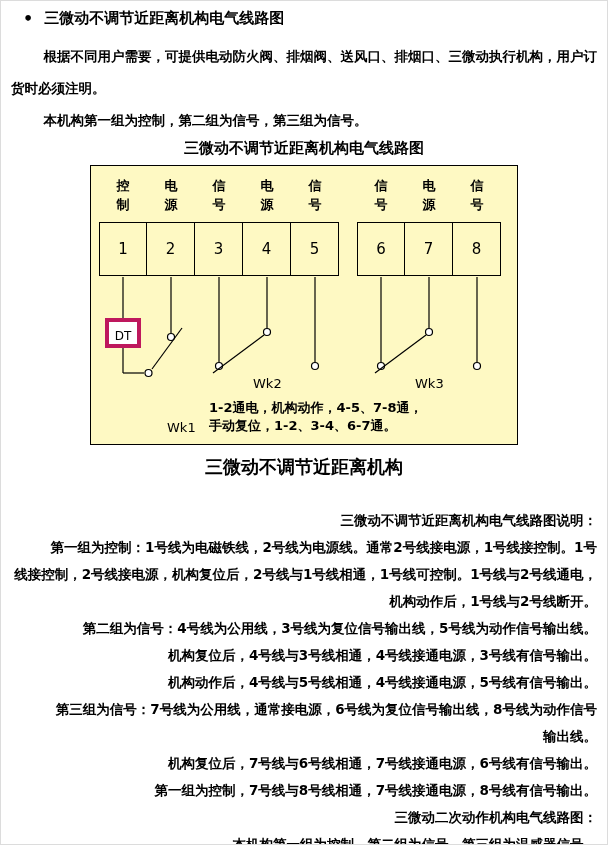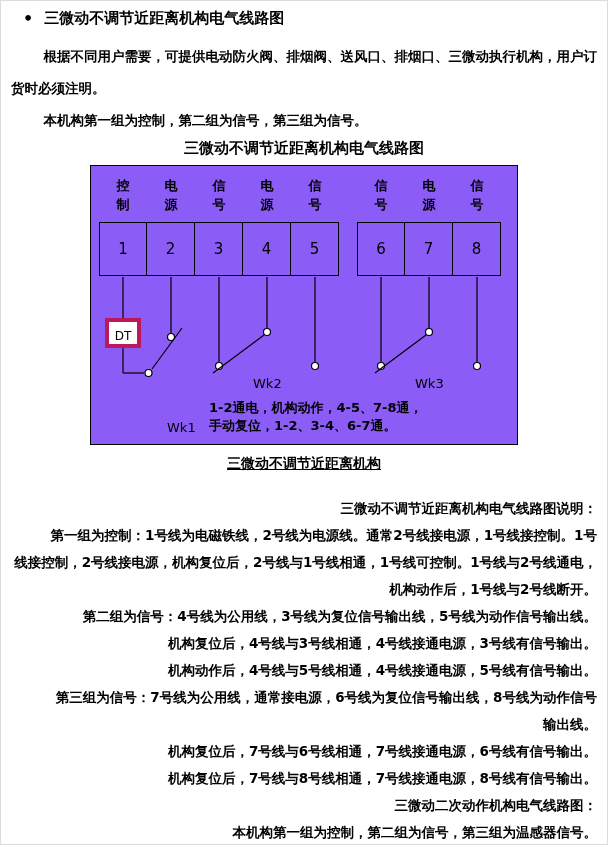--- a/index.html
+++ b/index.html
@@ -7,33 +7,33 @@
   .page {
     position:relative; width:608px; height:845px; background:#ffffff;
     font-family:"DejaVu Sans","Liberation Sans",sans-serif; font-weight:bold; color:#000;
     padding:8px 10px 0 10px; border:1px solid #dcdcdc; overflow:hidden;
   }
   .title-row { display:flex; align-items:center; gap:11px; padding-left:12px; font-size:15px; margin-bottom:12px; }
   .bullet { font-size:16px; line-height:1; }
   .para { font-size:13.5px; line-height:32px; text-indent:2.4em; }
   .para-body { line-height:27px;text-align:right; }
   .diagram-heading { text-align:center; font-size:15px; margin:3px 0 7px 0; }
-  .diagram { position:relative; width:428px; height:280px; border:1px solid #000; margin:0 auto; background:#8b5cf6; }
+  .diagram { position:relative; width:428px; height:280px; border:1px solid #000; margin:0 auto; background:#fef9c3; }
   .tlabel { position:absolute; top:10px; width:16px; text-align:center; font-size:13px; line-height:19px; word-break:break-all; }
   .tgroup { position:absolute; top:56px; display:flex; }
   .tcell { width:48px; height:54px; border:1px solid #000; display:flex; align-items:center; justify-content:center; font-size:15px; font-weight:normal; font-family:"DejaVu Sans",sans-serif; }
   .tcell:not(:first-child) { border-left:none; }
   .wires { position:absolute; left:0; top:0; }
   .dt-box { position:absolute; left:14px; top:152px; width:36px; height:30px; border:4px solid #be185d; text-align:center; line-height:28px; font-size:12px; font-weight:normal; background:#fff; }
   .wk { position:absolute; font-size:13px; font-weight:normal; }
   .wk1 { left:76px; top:210px;margin-top:44px; }
   .wk2 { left:162px; top:210px; }
   .wk3 { left:324px; top:210px; }
   .note { position:absolute; left:118px; top:233px; font-size:13px; line-height:18px; }
-  .diagram-caption { text-align:center; font-size:14px; margin:10px 0 22px 0;text-decoration:underline; }
+  .diagram-caption { text-align:center; font-size:18px; margin:10px 0 28px 0; }
 </style>
 </head>
 <body>
 
 <div class="page">
 
   <div class="title-row">
     <span class="bullet">•</span>
     <span>三微动不调节近距离机构电气线路图</span>
   </div>
@@ -116,17 +116,17 @@
 
   <div class="diagram-caption">三微动不调节近距离机构</div>
 
   <p class="para para-body">三微动不调节近距离机构电气线路图说明：</p>
   <p class="para para-body">第一组为控制：1号线为电磁铁线，2号线为电源线。通常2号线接电源，1号线接控制。1号线接控制，2号线接电源，机构复位后，2号线与1号线相通，1号线可控制。1号线与2号线通电，机构动作后，1号线与2号线断开。</p>
   <p class="para para-body">第二组为信号：4号线为公用线，3号线为复位信号输出线，5号线为动作信号输出线。</p>
   <p class="para para-body">机构复位后，4号线与3号线相通，4号线接通电源，3号线有信号输出。</p>
   <p class="para para-body">机构动作后，4号线与5号线相通，4号线接通电源，5号线有信号输出。</p>
   <p class="para para-body">第三组为信号：7号线为公用线，通常接电源，6号线为复位信号输出线，8号线为动作信号输出线。</p>
   <p class="para para-body">机构复位后，7号线与6号线相通，7号线接通电源，6号线有信号输出。</p>
-  <p class="para para-body">机构复位后，7号线与8号线相通，7号线接通电源，8号线有信号输出。</p>
+  <p class="para para-body">第一组为控制，7号线与8号线相通，7号线接通电源，8号线有信号输出。</p>
   <p class="para para-body">三微动二次动作机构电气线路图：</p>
   <p class="para para-body">本机构第一组为控制，第二组为信号，第三组为温感器信号。</p>
 
 </div>
 
 </body></html>

